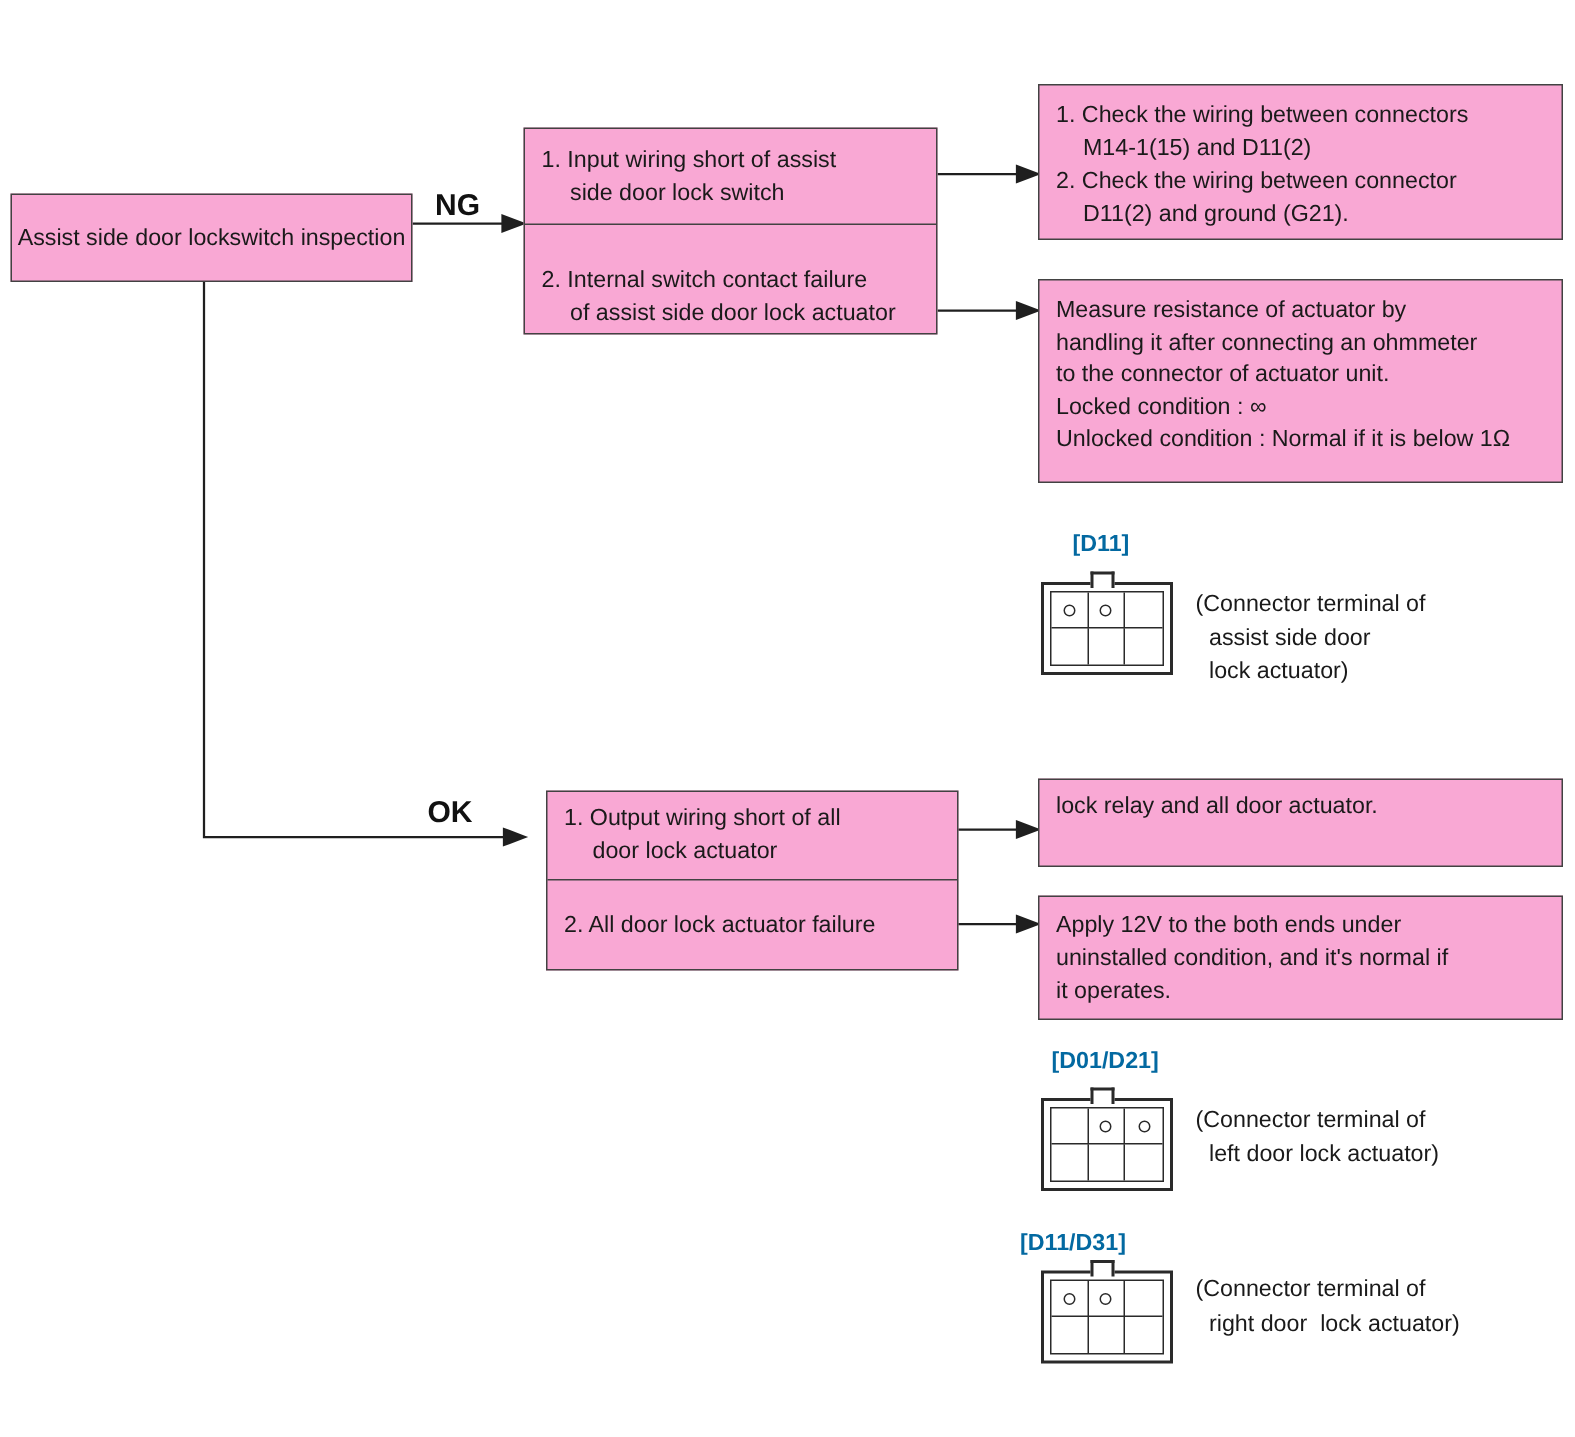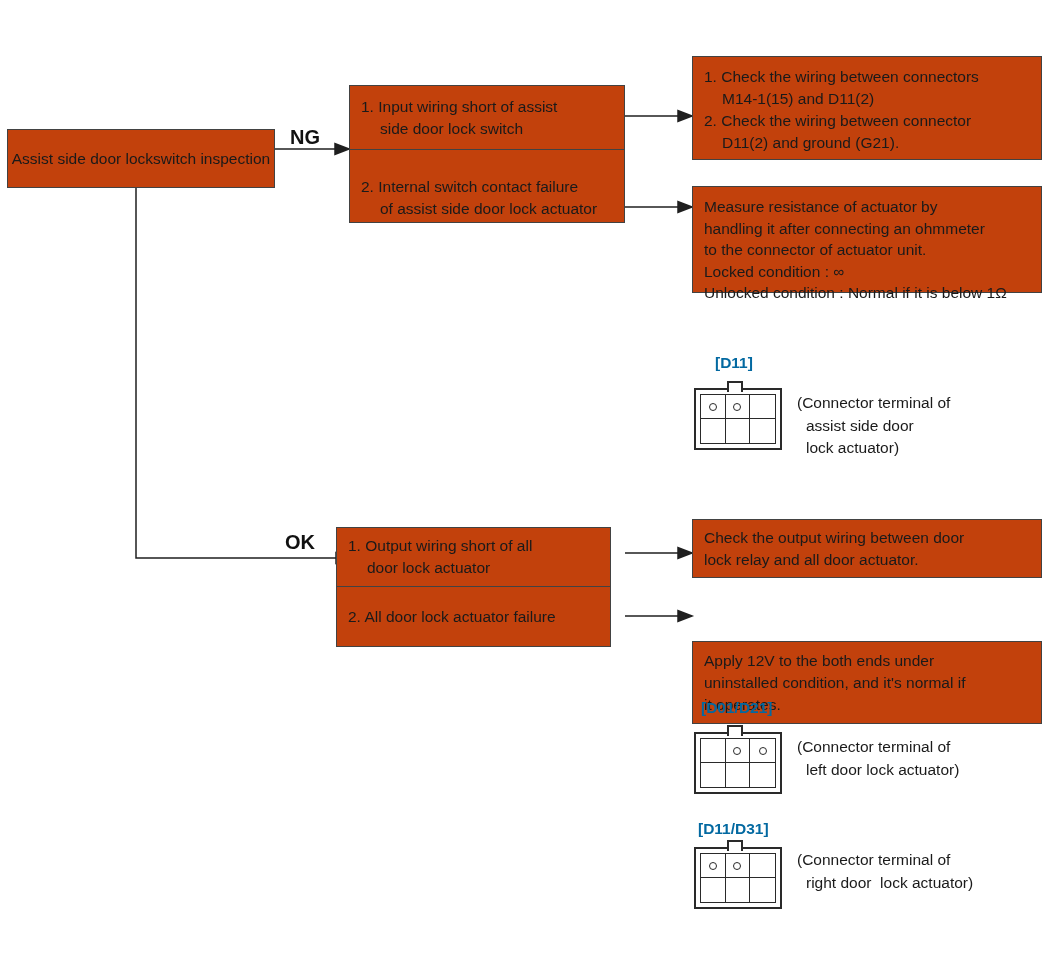--- a/index.html
+++ b/index.html
@@ -9,21 +9,21 @@
     height: 958px;
     background: #ffffff;
     font-family: "Liberation Sans", "DejaVu Sans", sans-serif;
     color: #1a1a1a;
     font-size: 15.5px;
     overflow: hidden;
   }
   .box {
     position: absolute;
     border: 1.6px solid #424242;
-    background: #c2410c;
+    background: #f9a8d4;
     box-sizing: border-box;
   }
   .cell {
     box-sizing: border-box;
     display: flex;
     flex-direction: column;
     justify-content: center;
     padding-left: 11px;
     padding-right: 6px;
     line-height: 22px;
@@ -137,21 +137,21 @@
     </div>
   </div>
 
   <div class="box pad-box" style="left:692px; top:56px; width:350px; height:104px; padding-top:9px;">
     <span class="line">1. Check the wiring between connectors</span>
     <span class="line indent" style="padding-left:18px;">M14-1(15) and D11(2)</span>
     <span class="line">2. Check the wiring between connector</span>
     <span class="line indent" style="padding-left:18px;">D11(2) and ground (G21).</span>
   </div>
 
-  <div class="box pad-box" style="left:692px; top:186px; width:350px; height:107px; padding-top:9px; line-height:21.5px;">
+  <div class="box pad-box" style="left:692px; top:186px; width:350px; height:136px; padding-top:9px; line-height:21.5px;">
     <span class="line">Measure resistance of actuator by</span>
     <span class="line">handling it after connecting an ohmmeter</span>
     <span class="line">to the connector of actuator unit.</span>
     <span class="line">Locked condition : ∞</span>
     <span class="line">Unlocked condition : Normal if it is below 1Ω</span>
   </div>
 
   <div class="conn-label" style="left:715px; top:354px;">[D11]</div>
   <div class="conn" style="left:694px; top:388px;">
     <div class="tab"></div>
@@ -167,36 +167,35 @@
       <div class="gcell last-row"></div>
       <div class="gcell last-col last-row"></div>
     </div>
   </div>
   <div class="caption" style="left:797px; top:392px;">
     <span class="line">(Connector terminal of</span>
     <span class="line indent-sm">assist side door</span>
     <span class="line indent-sm">lock actuator)</span>
   </div>
 
-  <div class="box" style="left:336px; top:527px; width:275px; height:120px; display:flex; flex-direction:column;">
+  <div class="box" style="left:364px; top:527px; width:275px; height:120px; display:flex; flex-direction:column;">
     <div class="cell cell-divider" style="height:59px;">
       <span class="line">1. Output wiring short of all</span>
       <span class="line indent">door lock actuator</span>
     </div>
     <div class="cell" style="flex:1;">
       <span class="line">2. All door lock actuator failure</span>
     </div>
   </div>
 
   <div class="box pad-box" style="left:692px; top:519px; width:350px; height:59px; padding-top:7px;">
-    <span class="line">Check the output wiring between door</span>
     <span class="line">lock relay and all door actuator.</span>
   </div>
 
-  <div class="box pad-box" style="left:692px; top:597px; width:350px; height:83px; padding-top:8px;margin-top:44px;">
+  <div class="box pad-box" style="left:692px; top:597px; width:350px; height:83px; padding-top:8px;">
     <span class="line">Apply 12V to the both ends under</span>
     <span class="line">uninstalled condition, and it's normal if</span>
     <span class="line">it operates.</span>
   </div>
 
   <div class="conn-label" style="left:701px; top:699px;">[D01/D21]</div>
   <div class="conn" style="left:694px; top:732px;">
     <div class="tab"></div>
     <div class="cgrid">
       <div class="gcell"></div>
@@ -209,21 +208,21 @@
       <div class="gcell last-row"></div>
       <div class="gcell last-row"></div>
       <div class="gcell last-col last-row"></div>
     </div>
   </div>
   <div class="caption" style="left:797px; top:736px;">
     <span class="line">(Connector terminal of</span>
     <span class="line indent-sm">left door lock actuator)</span>
   </div>
 
-  <div class="conn-label" style="left:698px; top:820px;">[D11/D31]</div>
+  <div class="conn-label" style="left:680px; top:820px;">[D11/D31]</div>
   <div class="conn" style="left:694px; top:847px;">
     <div class="tab"></div>
     <div class="cgrid">
       <div class="gcell">
           <div class="pin"></div>
         </div>
       <div class="gcell">
           <div class="pin"></div>
         </div>
       <div class="gcell last-col"></div>

